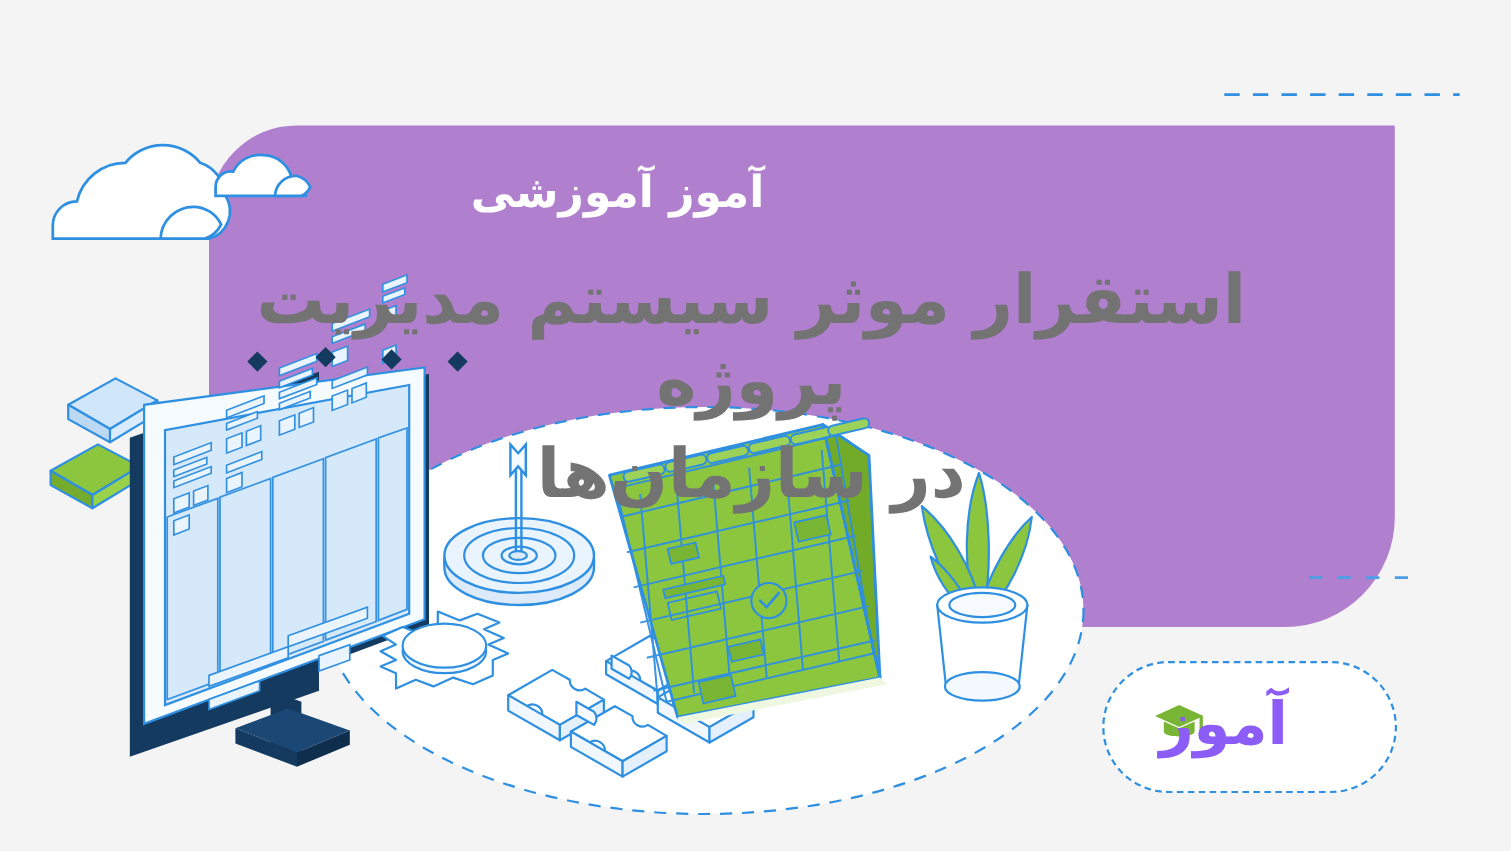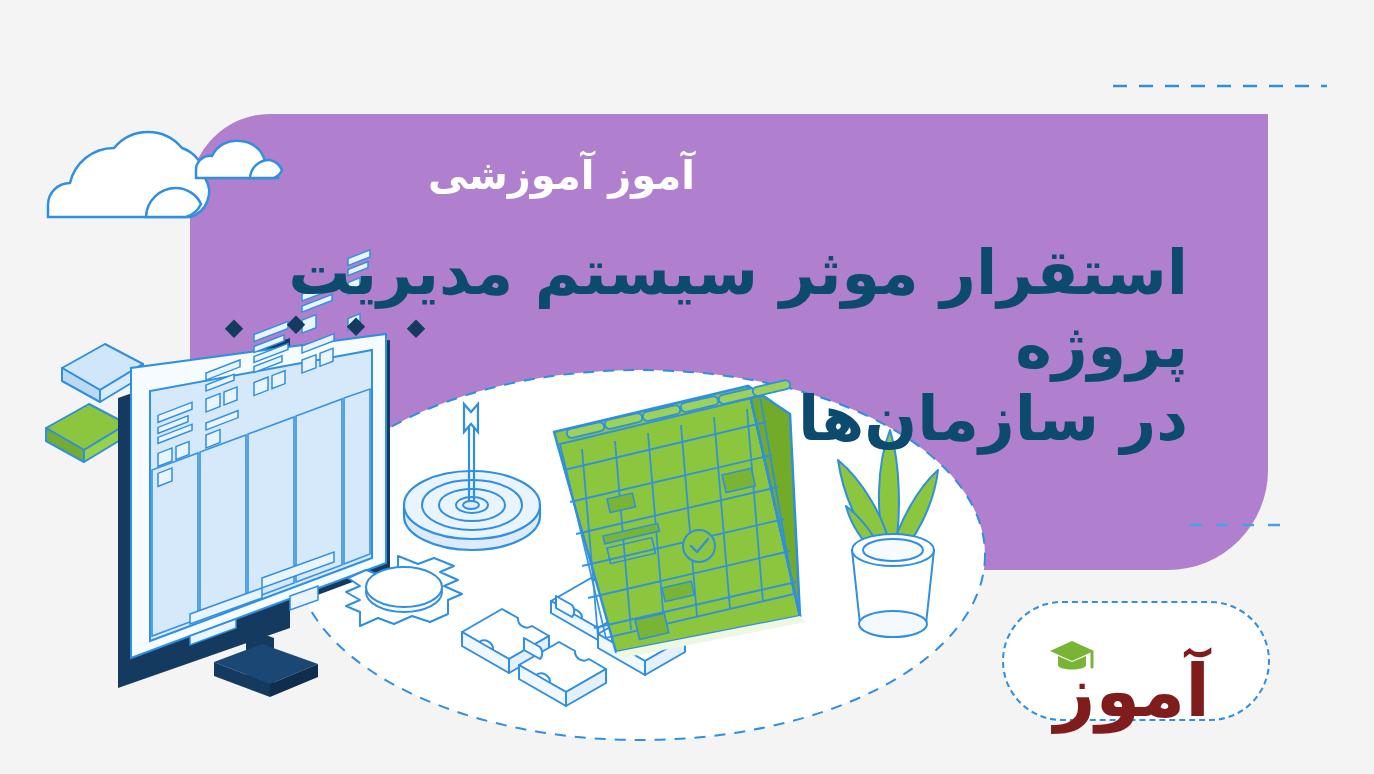--- a/index.html
+++ b/index.html
@@ -25,29 +25,29 @@
     font-size:40px;
     font-weight:bold;
     letter-spacing:-0.5px;
     line-height:1.15;
     white-space:nowrap;
   }
   .headline{
     position:absolute;
     right:186px;top:236px;
     width:1010px;
-    text-align:right;
+    text-align:center;
     direction:rtl;
-    color:#0c4a6e;
+    color:#737373;
     font-size:62px;
     font-weight:bold;
     line-height:1.18;
     letter-spacing:-1px;
   }
-  .headline .l2{display:block;}
+  .headline .l2{display:block;margin-top:12px;}
   
   .logo-badge{
     position:absolute;
     left:1002px;top:601px;
     width:268px;height:120px;
     background:#ffffff;
     border:2px dashed #2f8fe0;
     border-radius:60px;
     box-sizing:border-box;
   }
@@ -59,26 +59,25 @@
     left:152px;top:28px;
     color:#4a4a4a;
     font-size:54px;
     font-weight:bold;
     line-height:1;
     direction:rtl;
   }
   .logo-amooz{
     position:absolute;
     left:50px;top:28px;
-    color:#7f1d1d;
-    font-size:72px;
+    color:#8b5cf6;
+    font-size:54px;
     font-weight:bold;
     line-height:1;
     direction:rtl;
-    margin-top:24px;
   }
   .sr{position:absolute;width:1px;height:1px;overflow:hidden;clip:rect(0 0 0 0);}
 </style>
 </head>
 <body>
 
 <div class="stage">
 
   <svg class="layer" viewBox="0 0 1374 774" width="1374" height="774" xmlns="http://www.w3.org/2000/svg">
     <defs>

